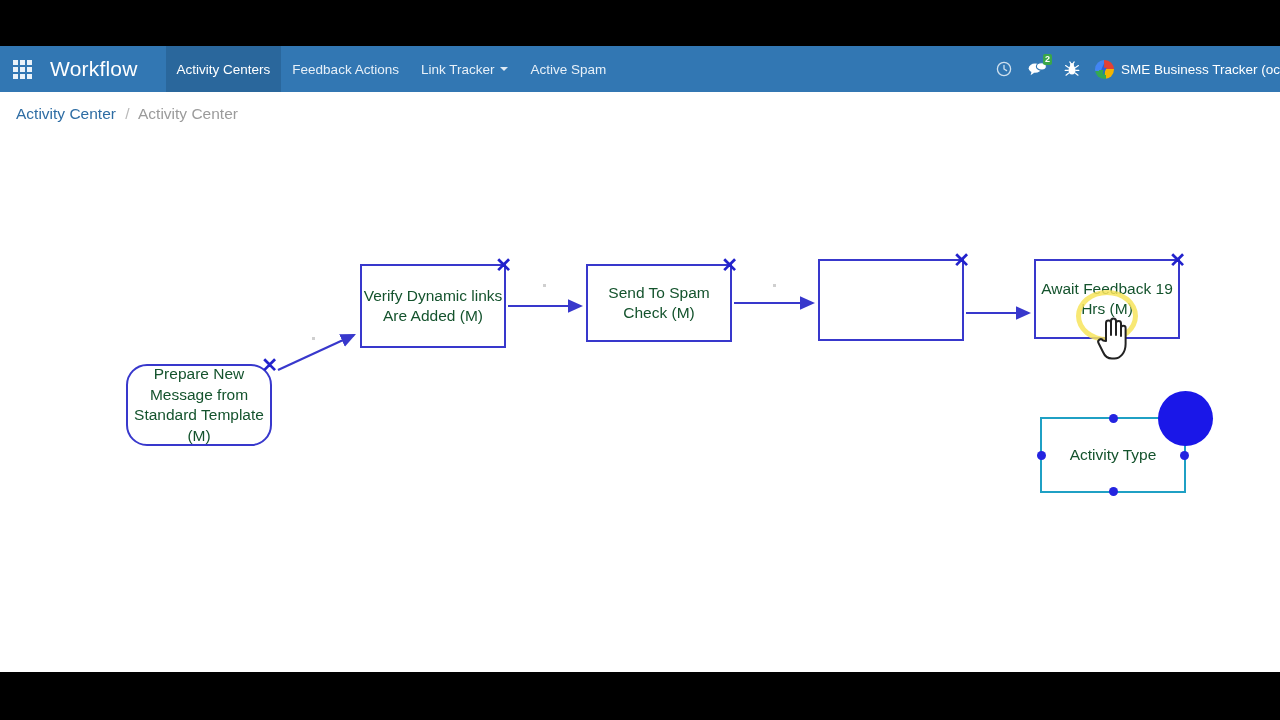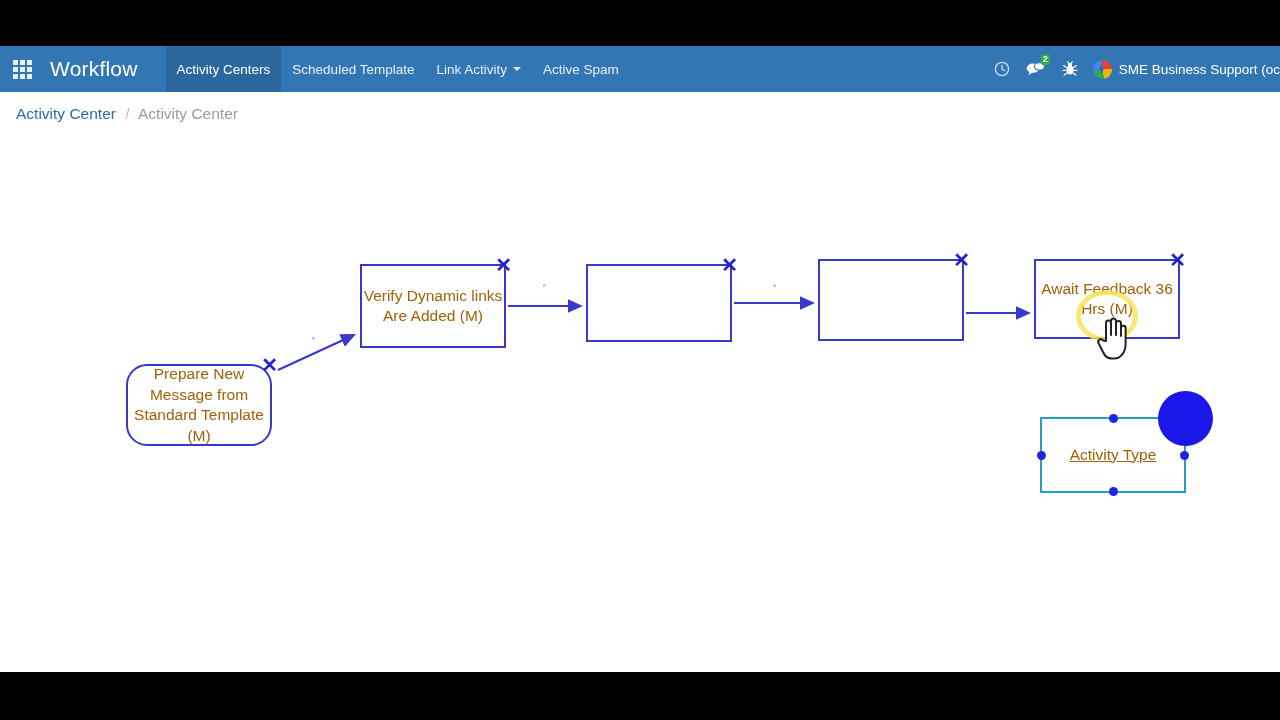--- a/index.html
+++ b/index.html
@@ -40,26 +40,26 @@
   .cp-icons{position:absolute;right:-8px;top:132px;display:flex;align-items:center;gap:6px;}
   .cp-ico{width:22px;height:22px;display:flex;align-items:center;justify-content:center;cursor:pointer;opacity:.55;}
   .cp-ico.boxed{background:#efefef;}
 
   
   .canvas{position:absolute;left:0;top:121px;width:1280px;height:505px;background:#fff;overflow:hidden;}
   .svg-layer{position:absolute;left:0;top:0;}
 
   .node{position:absolute;border:2px solid #3838cc;background:#fff;box-sizing:border-box;
     display:flex;align-items:center;justify-content:center;text-align:center;cursor:pointer;}
-  .node span{font-size:15.5px;color:#a16207;line-height:20.5px;font-family:"Liberation Sans",sans-serif;}
+  .node span{font-size:15.5px;color:#14532d;line-height:20.5px;font-family:"Liberation Sans",sans-serif;}
   .node .xmark{position:absolute;right:-8px;top:-11px;color:#2222cc;font-size:20px;font-weight:bold;
     font-family:"Liberation Sans",sans-serif;line-height:1;cursor:pointer;}
 
   .node.sel{border:2px solid #1fa0c4;}
-  .node.sel span{font-size:15.5px;text-decoration:underline;}
+  .node.sel span{font-size:15.5px;}
   .handle{position:absolute;width:9px;height:9px;border-radius:50%;background:#2424e0;cursor:pointer;}
   .h-top{left:50%;top:-5px;margin-left:-4.5px;}
   .h-bot{left:50%;bottom:-5px;margin-left:-4.5px;}
   .h-left{left:-5px;top:50%;margin-top:-4.5px;}
   .h-right{right:-5px;top:50%;margin-top:-4.5px;}
   .bigdot{position:absolute;width:55px;height:55px;border-radius:50%;background:#1a17e8;cursor:pointer;}
 
   .speck{position:absolute;width:3px;height:3px;background:#cfcfcf;}
 
   .click-ring{position:absolute;width:62px;height:52px;border-radius:50%;
@@ -87,24 +87,24 @@
           <i></i>
           <i></i>
         </div>
     </div>
     <div class="brand">Workflow</div>
 
     <div class="navitem active">
       <span>Activity Centers</span>
     </div>
     <div class="navitem">
-      <span>Scheduled Template</span>
+      <span>Feedback Actions</span>
     </div>
     <div class="navitem">
-      <span>Link Activity</span>
+      <span>Link Tracker</span>
       <span class="caret"></span>
     </div>
     <div class="navitem">
       <span>Active Spam</span>
     </div>
 
     <div class="navright">
       <div class="nr-ico">
         <svg width="16" height="16" viewBox="0 0 16 16">
           <circle cx="8" cy="8" r="6.6" fill="none" stroke="#cfe0ee" stroke-width="1.3"></circle>
@@ -129,21 +129,21 @@
             <path d="M4.2 9.4 L1.2 9.4"></path>
               <path d="M11.8 9.4 L14.8 9.4"></path>
             <path d="M4.5 12.2 L2 14.2"></path>
               <path d="M11.5 12.2 L14 14.2"></path>
             <path d="M6.8 2.4 L5.8 0.9"></path>
               <path d="M9.2 2.4 L10.2 0.9"></path>
           </g>
         </svg>
       </div>
       <div class="avatar"></div>
-      <div class="uname">SME Business Support (oc</div>
+      <div class="uname">SME Business Tracker (oc</div>
     </div>
   </div>
 
   <div class="cpanel">
     <div class="bcrumb">
       <span class="lnk">Activity Center</span>
       <span class="sep">/</span>
       <span class="cur">Activity Center</span>
     </div>
   </div>
@@ -190,29 +190,30 @@
       <span>Prepare New Message from Standard Template (M)</span>
       <span class="xmark">✕</span>
     </div>
 
     <div class="node" style="left:360px;top:97px;width:146px;height:84px;">
       <span>Verify Dynamic links Are Added (M)</span>
       <span class="xmark">✕</span>
     </div>
 
     <div class="node" style="left:586px;top:97px;width:146px;height:78px;">
+      <span>Send To Spam Check (M)</span>
       <span class="xmark">✕</span>
     </div>
 
     <div class="node" style="left:818px;top:92px;width:146px;height:82px;">
       <span class="xmark">✕</span>
     </div>
 
     <div class="node" style="left:1034px;top:92px;width:146px;height:80px;">
-      <span>Await Feedback 36 Hrs (M)</span>
+      <span>Await Feedback 19 Hrs (M)</span>
       <span class="xmark">✕</span>
     </div>
 
     <div class="node sel" style="left:1040px;top:250px;width:146px;height:76px;">
       <span>Activity Type</span>
       <span class="handle h-top"></span>
       <span class="handle h-bot"></span>
       <span class="handle h-left"></span>
       <span class="handle h-right"></span>
     </div>

